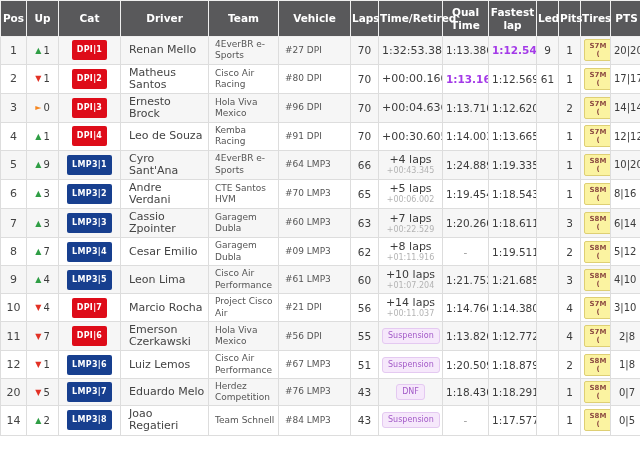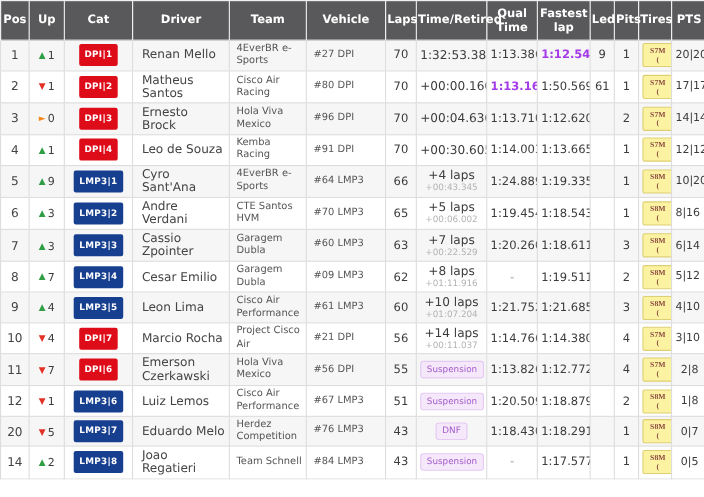--- a/index.html
+++ b/index.html
@@ -34,21 +34,21 @@
      padding:6px 5px;border-radius:2px;letter-spacing:.3px;}
   .cat-badge.dpi{background:var(--cat-dpi);} .cat-badge.lmp3{background:var(--cat-lmp3);}
   .time-main{font-size:11px;line-height:13px;}
   .time-sub{font-size:8px;line-height:10px;color:#b3b3b3;}
   .status-badge{display:inline-block;background:var(--status-bg);border:1px solid var(--status-border);
      color:var(--status-text);font-size:8px;line-height:1;padding:3px 5px;border-radius:3px;}
   .best{color:var(--best-purple);font-weight:bold;}
   .dash{color:#999;}
   .tire-badge{display:inline-block;background:var(--tire-bg);border:1px solid var(--tire-border);
      color:var(--tire-text);font-size:7px;font-weight:bold;line-height:1.15;padding:2px 3px;
-     border-radius:2px;min-width:20px;font-family:Liberation Serif, serif;}
+     border-radius:2px;min-width:20px;}
   td.pts{text-align:right;padding-right:7px;font-size:10px;}
   td.laps,td.qual,td.fast,td.led,td.pits{font-size:10.5px;}
 </style>
 </head>
 <body>
 
 <div class="wrap">
   <table>
     <colgroup>
       <col class="c-pos">
@@ -108,21 +108,21 @@
           <td class="up"><span class="arrow down">▼</span><span class="upval">1</span></td>
           <td class="cat"><span class="cat-badge dpi">DPI|2</span></td>
           <td class="driver">Matheus Santos</td>
           <td class="team">Cisco Air Racing</td>
           <td class="vehicle">#80 DPI</td>
           <td class="laps">70</td>
           <td class="time">
             <div class="time-main">+00:00.160</div>
           </td>
           <td class="qual"><span class="best">1:13.168</span></td>
-          <td class="fast"><span>1:50.569</span></td>
+          <td class="fast"><span>1:12.569</span></td>
           <td class="led">61</td>
           <td class="pits">1</td>
           <td class="tires"><span class="tire-badge"><div>S7M</div><div>(</div></span></td>
           <td class="pts">17|17</td>
         </tr>
         <tr>
           <td class="pos">3</td>
           <td class="up"><span class="arrow same">►</span><span class="upval">0</span></td>
           <td class="cat"><span class="cat-badge dpi">DPI|3</span></td>
           <td class="driver">Ernesto Brock</td>

